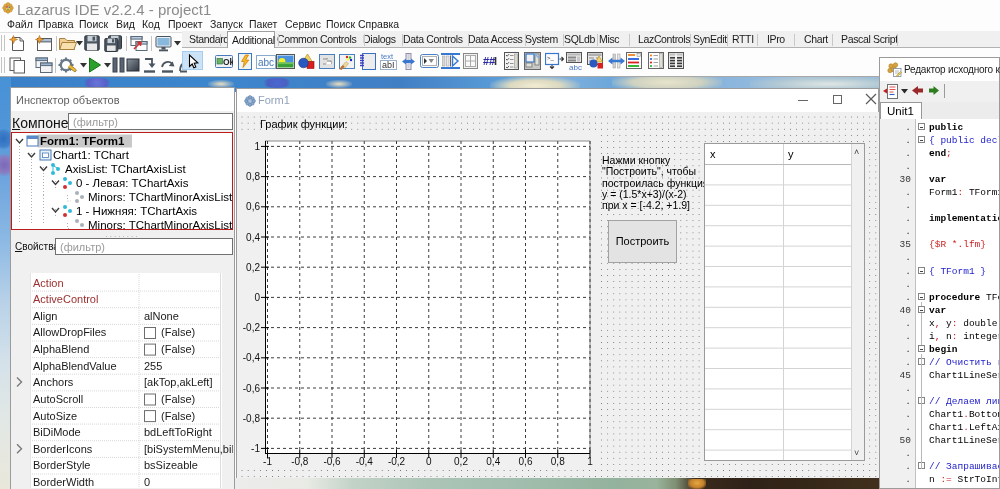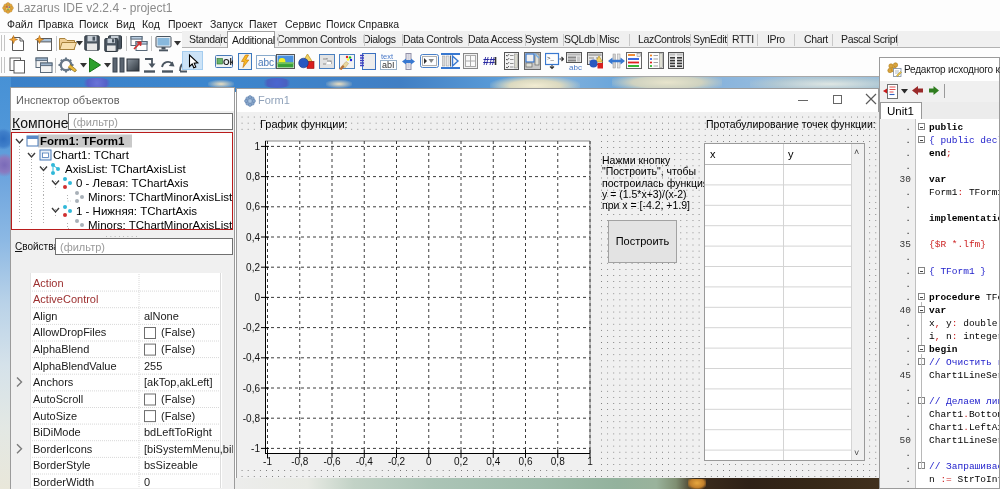--- a/index.html
+++ b/index.html
@@ -42,21 +42,21 @@
           <circle cx="9.8" cy="4.2" r="2"></circle>
           <circle cx="4.2" cy="9.8" r="2"></circle>
           <circle cx="9.8" cy="9.8" r="2"></circle>
         </g>
         <circle cx="7" cy="7" r="3.2" fill="#f0c860" stroke="#a87820" stroke-width="0.5"></circle>
         <circle cx="5.8" cy="5.8" r="1" fill="#b84040"></circle>
         <circle cx="8.4" cy="6" r="0.9" fill="#4868b8"></circle>
         <circle cx="7" cy="8.6" r="0.9" fill="#48a048"></circle>
       </svg>
 </div>
-<div class="abs" style="left:17px;top:1px;font-size:12px;color:#8b8b8b">Lazarus IDE v2.2.4 - project1</div>
+<div class="abs" style="left:17px;top:1px;font-size:15px;color:#8b8b8b">Lazarus IDE v2.2.4 - project1</div>
 
 <div class="abs" style="left:0;top:16px;width:1000px;height:16px;font-size:10.5px;color:#1b1b1b">
 <span class="abs" style="left:7px;top:2px">Файл</span>
 <span class="abs" style="left:38px;top:2px">Правка</span>
 <span class="abs" style="left:79px;top:2px">Поиск</span>
 <span class="abs" style="left:116px;top:2px">Вид</span>
 <span class="abs" style="left:142px;top:2px">Код</span>
 <span class="abs" style="left:168px;top:2px">Проект</span>
 <span class="abs" style="left:210px;top:2px">Запуск</span>
 <span class="abs" style="left:249px;top:2px">Пакет</span>
@@ -528,21 +528,20 @@
     <span class="abs" style="left:21px;top:5px;color:#90a2ba;font-size:11px">Form1</span>
     <span class="abs" style="left:561px;top:11px;width:10px;height:1px;background:#666"></span>
     <span class="abs" style="left:596px;top:6px;width:9px;height:9px;border:1px solid #666"></span>
     <svg class="abs" style="left:628px;top:4px" width="12" height="12" viewBox="0 0 12 12">
           <path d="M1 1 L11 11 M11 1 L1 11" stroke="#5a5a5a" stroke-width="1.2"></path>
         </svg>
   </div>
   <div id="formclient" class="abs dots" style="left:0;top:23px;width:724px;height:366px;background-color:#f0f0f0">
 
     <div class="abs" style="left:23px;top:6px;font-size:11px;color:#000">График функции:</div>
-    <div class="abs" style="left:469px;top:6px;font-size:10.5px;color:#000">Протабулирование точек функции:</div>
 
     <div id="chart" class="abs" style="left:2px;top:19px;width:357px;height:337px;background:#f0f0f0">
     <svg width="357" height="337" viewBox="0 0 357 337" font-family="Liberation Sans, sans-serif" font-size="10">
       <rect x="26" y="10" width="325" height="312" fill="#ffffff"></rect>
       <path d="M26 10 H351 V322" stroke="#8a8a8a" stroke-width="1" fill="none"></path>
       <g stroke="#3c3c3c" stroke-width="1" stroke-dasharray="3,3">
         <path d="M28.5 10V322M60.75 10V322M93 10V322M125.25 10V322M157.5 10V322M189.75 10V322M222 10V322M254.25 10V322M286.5 10V322M318.75 10V322M351 10V322"></path>
         <path d="M26 15.4H351M26 45.6H351M26 75.8H351M26 106H351M26 136.2H351M26 166.4H351M26 196.6H351M26 226.8H351M26 257H351M26 287.2H351M26 317.4H351"></path>
       </g>
       <g stroke="#000" stroke-width="1">

